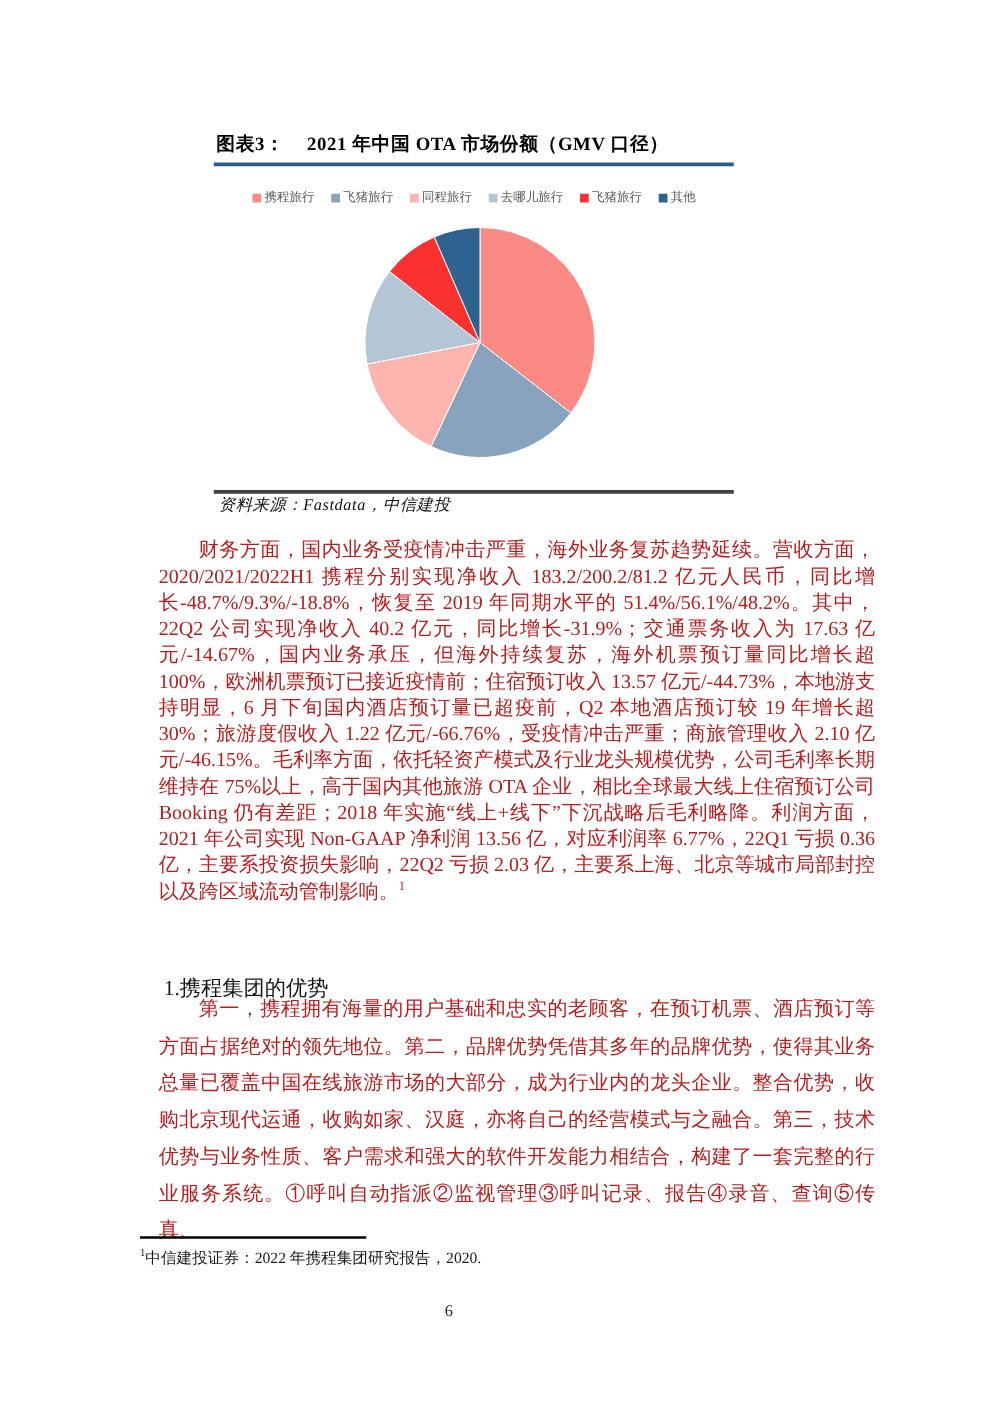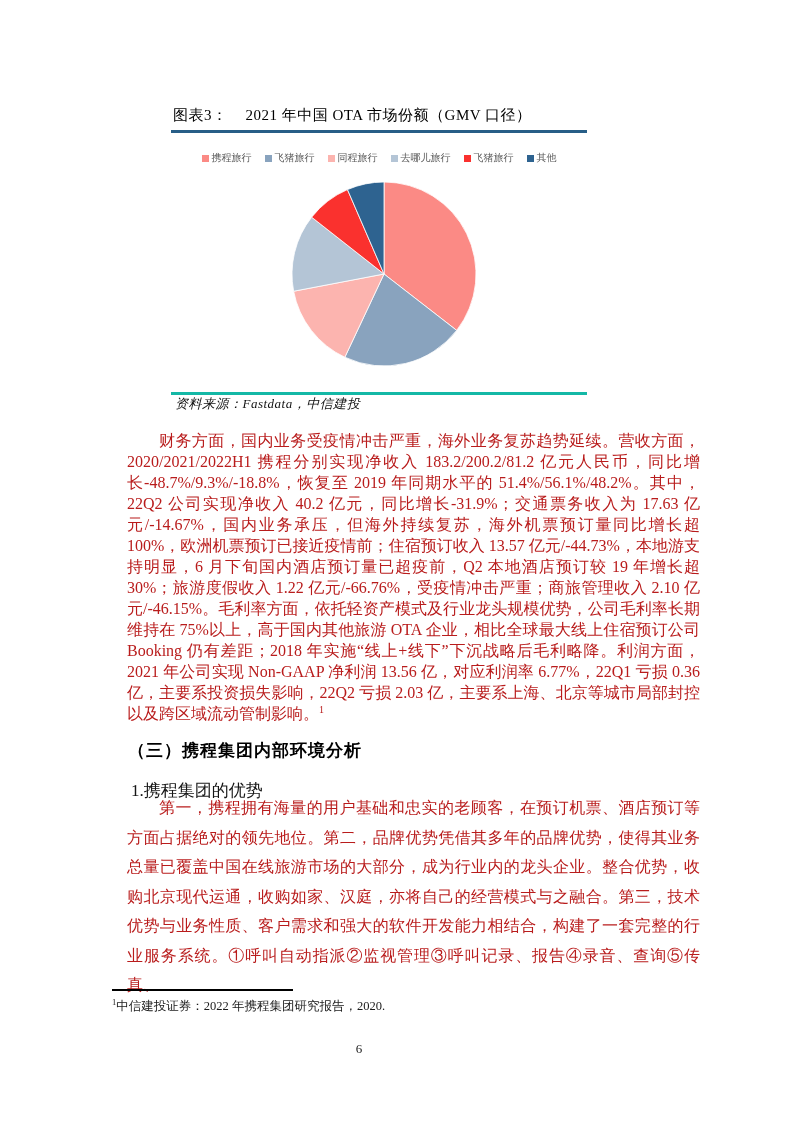--- a/index.html
+++ b/index.html
@@ -7,30 +7,30 @@
     position:relative;
     width:793px;height:1122px;
     background:#ffffff;
     font-family:"Liberation Serif",serif;
     color:#1a1a1a;
     overflow:hidden;
   }
   
   .figure-block{position:absolute;left:171px;top:106px;width:416px;}
   .figure-title{
-    font-size:15px;font-weight:normal;color:#000;
+    font-size:15px;font-weight:bold;color:#000;
     padding:0 0 5px 2px;
     border-bottom:3px solid #275E87;
     letter-spacing:0.5px;
     white-space:nowrap;
   }
   .figure-title .fig-name{margin-left:18px;}
   .chart-area{
     position:relative;height:259px;
-    border-bottom:3px solid #14b8a6;
+    border-bottom:3px solid #404040;
   }
   .legend{
     position:absolute;left:0;top:18px;width:100%;
     display:flex;justify-content:center;gap:13px;
     font-size:10px;color:#595959;
     font-family:"Liberation Serif",serif;
   }
   .legend-item{display:flex;align-items:center;gap:3px;white-space:nowrap;}
   .legend-swatch{width:7px;height:7px;display:inline-block;}
   .pie-svg{position:absolute;left:118px;top:46px;}
@@ -118,21 +118,20 @@
           <path d="M 95 95 L 22.66 38.16 A 92 92 0 0 1 58.46 10.57 Z" fill="#FA312E" stroke="#ffffff" stroke-width="0.8"></path>
           <path d="M 95 95 L 58.46 10.57 A 92 92 0 0 1 95.00 3.00 Z" fill="#2E6390" stroke="#ffffff" stroke-width="0.8"></path>
         </svg>
     </div>
 
     <div class="figure-source">资料来源：Fastdata，中信建投</div>
   </section>
 
   <p class="para para1"><span>财务方面，国内业务受疫情冲击严重，海外业务复苏趋势延续。营收方面，2020/2021/2022H1 携程分别实现净收入 183.2/200.2/81.2 亿元人民币，同比增长-48.7%/9.3%/-18.8%，恢复至 2019 年同期水平的 51.4%/56.1%/48.2%。其中，22Q2 公司实现净收入 40.2 亿元，同比增长-31.9%；交通票务收入为 17.63 亿元/-14.67%，国内业务承压，但海外持续复苏，海外机票预订量同比增长超 100%，欧洲机票预订已接近疫情前；住宿预订收入 13.57 亿元/-44.73%，本地游支持明显，6 月下旬国内酒店预订量已超疫前，Q2 本地酒店预订较 19 年增长超 30%；旅游度假收入 1.22 亿元/-66.76%，受疫情冲击严重；商旅管理收入 2.10 亿元/-46.15%。毛利率方面，依托轻资产模式及行业龙头规模优势，公司毛利率长期维持在 75%以上，高于国内其他旅游 OTA 企业，相比全球最大线上住宿预订公司 Booking 仍有差距；2018 年实施“线上+线下”下沉战略后毛利略降。利润方面，2021 年公司实现 Non-GAAP 净利润 13.56 亿，对应利润率 6.77%，22Q1 亏损 0.36 亿，主要系投资损失影响，22Q2 亏损 2.03 亿，主要系上海、北京等城市局部封控以及跨区域流动管制影响。</span><sup>1</sup></p>
 
-  <h2 class="section-heading">（三）携程集团内部环境分析</h2>
 
   <h3 class="sub-heading">1.携程集团的优势</h3>
 
   <p class="para para2">第一，携程拥有海量的用户基础和忠实的老顾客，在预订机票、酒店预订等方面占据绝对的领先地位。第二，品牌优势凭借其多年的品牌优势，使得其业务总量已覆盖中国在线旅游市场的大部分，成为行业内的龙头企业。整合优势，收购北京现代运通，收购如家、汉庭，亦将自己的经营模式与之融合。第三，技术优势与业务性质、客户需求和强大的软件开发能力相结合，构建了一套完整的行业服务系统。①呼叫自动指派②监视管理③呼叫记录、报告④录音、查询⑤传真、</p>
 
   <div class="footnote-rule"></div>
   <div class="footnote-text"><sup>1</sup><span>中信建投证券：2022 年携程集团研究报告，2020.</span></div>
 
   <div class="page-number">6</div>
 

